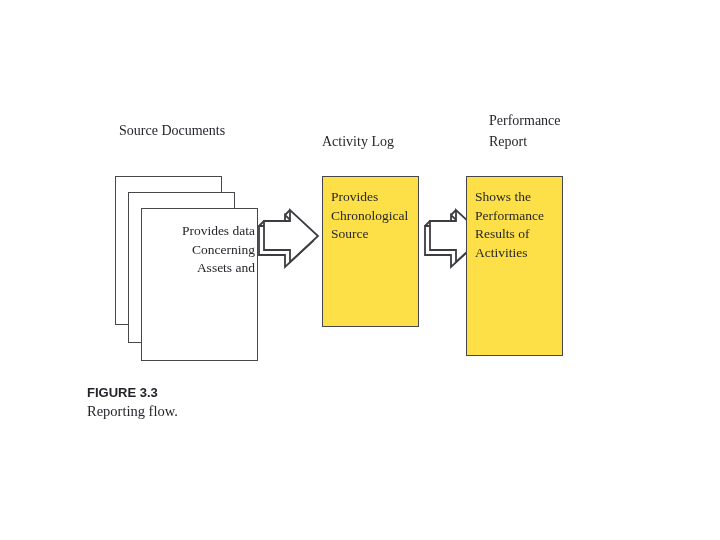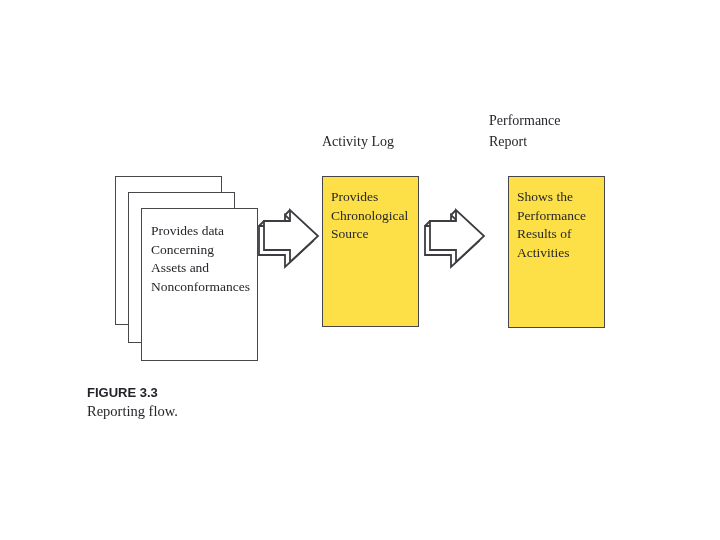--- a/index.html
+++ b/index.html
@@ -22,33 +22,34 @@
   }
   #heading-source{left:119px;top:120px;}
   #heading-activity{left:322px;top:111px;margin-top:20px;}
   #heading-performance{left:489px;top:110px;}
 
   .doc-sheet{
     position:absolute;
     background:#ffffff;
     border:1.5px solid #46464b;
     box-sizing:border-box;
+    text-align:right;
   }
   #doc-back{left:115px;top:176px;width:107px;height:149px;}
   #doc-mid{left:128px;top:192px;width:107px;height:151px;}
   #doc-front{left:141px;top:208px;width:117px;height:153px;padding:13px 2px 0 9px;}
 
   .flow-box{
     position:absolute;
     background:#fde047;
     border:1.5px solid #46464b;
     box-sizing:border-box;
   }
   #box-activity{left:322px;top:176px;width:97px;height:151px;padding:11px 2px 0 8px;}
-  #box-performance{left:508px;top:176px;width:97px;height:152px;padding:11px 10px 0 8px;}
+  #box-performance{left:466px;top:176px;width:97px;height:180px;padding:11px 10px 0 8px;}
 
   .body-line{
     font-size:13.5px;
     line-height:18.5px;
     white-space:nowrap;
     color:#26262c;
   }
 
   .arrow{position:absolute;width:64px;height:68px;}
   #arrow-1{left:257px;top:203px;}
@@ -64,35 +65,37 @@
     position:absolute;left:87px;top:403px;
     font-size:14.5px;color:#26262c;
     white-space:nowrap;
   }
 </style>
 </head>
 <body>
 
 <div class="canvas">
 
+  <div class="heading" id="heading-source">
+    <div>Source Documents</div>
+  </div>
   <div class="heading" id="heading-activity">
     <div>Activity Log</div>
   </div>
   <div class="heading" id="heading-performance">
     <div>Performance</div>
     <div>Report</div>
   </div>
 
   <div class="doc-sheet" id="doc-back"></div>
   <div class="doc-sheet" id="doc-mid"></div>
   <div class="doc-sheet" id="doc-front">
     <div class="body-line">Provides data</div>
     <div class="body-line">Concerning</div>
     <div class="body-line">Assets and</div>
-    <div class="body-line">Nonconformances</div>
   </div>
 
   <svg class="arrow" id="arrow-1" viewBox="0 0 64 68">
     <path d="M2,23 H28 V12 L56,38 L28,64 V52 H2 Z" fill="#ffffff" stroke="#3c3c41" stroke-width="1.8" stroke-linejoin="miter"></path>
     <line x1="7" y1="18" x2="2" y2="23" stroke="#3c3c41" stroke-width="1.8"></line>
     <line x1="33" y1="7" x2="28" y2="12" stroke="#3c3c41" stroke-width="1.8"></line>
     <path d="M7,18 H33 V7 L61,33 L33,59 V47 H7 Z" fill="#ffffff" stroke="#3c3c41" stroke-width="1.8" stroke-linejoin="miter"></path>
   </svg>
 
   <div class="flow-box" id="box-activity">

